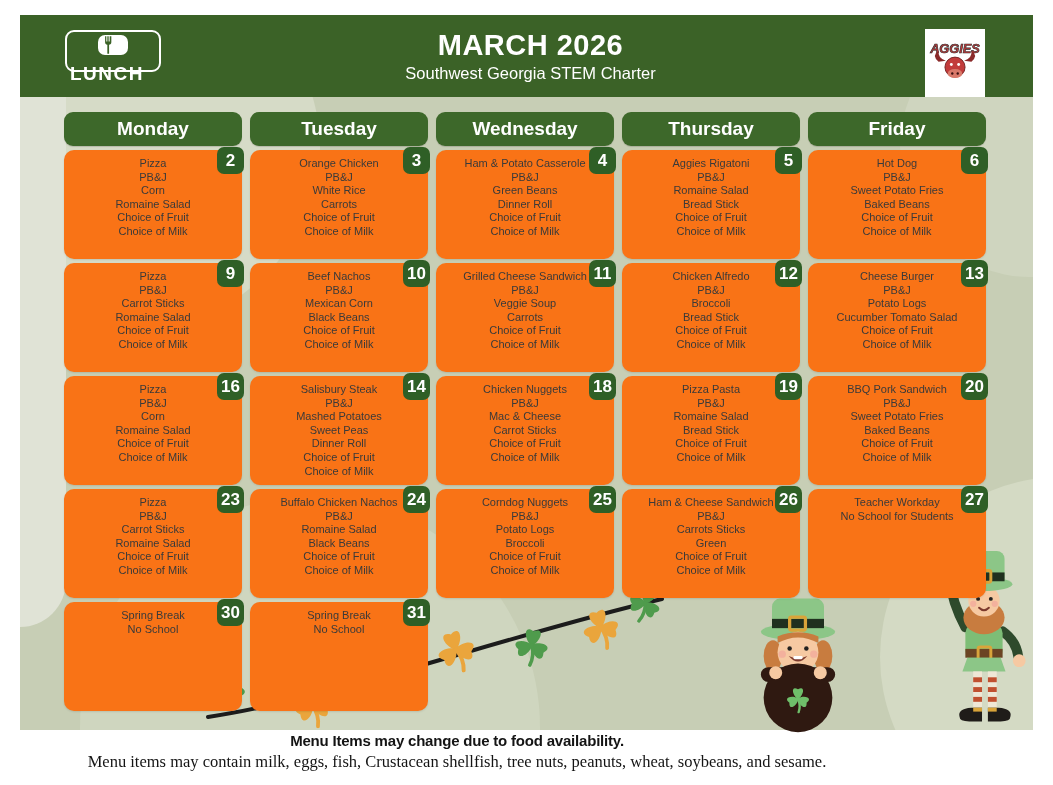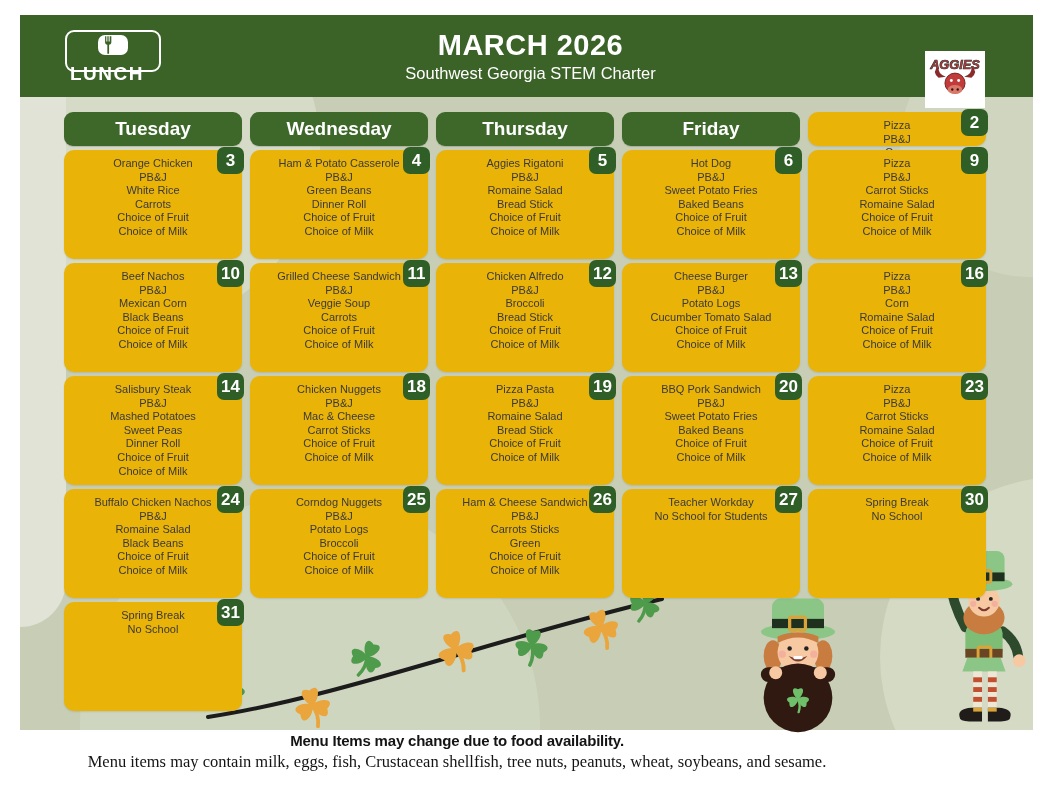--- a/index.html
+++ b/index.html
@@ -11,22 +11,22 @@
   .header { position:absolute; left:20px; top:15px; width:1013px; height:82px;
             background:#3b6227; display:flex; align-items:center; z-index:3; }
   .lunch-badge { position:absolute; left:45px; top:15px; display:flex; align-items:center;
                  border:2.5px solid #fff; border-radius:9px; padding:3px; gap:8px; height:42px;flex-direction:column; }
   .fork-box { width:30px; height:30px; background:#fff; border-radius:7px;
               display:flex; align-items:center; justify-content:center; }
   .lunch-label { color:#fff; font-size:19px; font-weight:bold; letter-spacing:1.5px; padding-right:12px; }
   .title-block { width:100%; text-align:center; color:#fff;margin-left:8px; }
   .page-title { font-size:29px; font-weight:bold; letter-spacing:.5px; }
   .page-subtitle { font-size:16.5px; margin-top:2px; }
-  .school-logo { position:absolute; right:48px; top:14px; width:60px; height:57px;
-                 background:#fff; display:flex; align-items:center; justify-content:center;margin-top:22px; }
+  .school-logo { position:absolute; right:48px; top:14px; width:60px; height:68px;
+                 background:#fff; display:flex; align-items:center; justify-content:center; }
 
   
   .body-bg { position:absolute; left:20px; top:97px; width:1013px; height:633px;
              background:#c7ceb5; overflow:hidden; z-index:0; }
   .blob { position:absolute; border-radius:50%; }
   .blob-left { left:0; top:0; width:46px; height:530px; background:#e0e3d6; border-radius:0 0 46px 0; }
   .blob-a { left:-120px; top:-140px; width:420px; height:380px; background:#d6dbc7; }
   .blob-b { left:60px; top:400px; width:460px; height:460px; background:#cfd6bf; }
   .blob-c { left:860px; top:380px; width:360px; height:360px; background:#d4dac4; }
   .blob-d { left:880px; top:-80px; width:260px; height:260px; background:#cfd5bf; }
@@ -39,21 +39,21 @@
 
   
   .calendar-grid { position:absolute; left:64px; top:112px; z-index:2;
                    display:grid; grid-template-columns:repeat(5,178px);
                    grid-template-rows:34px repeat(5,109px);
                    column-gap:8px; row-gap:4px; }
   .day-header { background:#3d682a; border-radius:9px; color:#fff; font-weight:bold;
                 font-size:19px; display:flex; align-items:center; justify-content:center;
                 box-shadow:0 1px 1px rgba(0,0,0,.15); }
   .cell-slot { position:relative; }
-  .menu-card { position:absolute; inset:0; background:#eab308; border-radius:10px;
+  .menu-card { position:absolute; inset:0; background:#f97316; border-radius:10px;
                box-shadow:0 1px 2px rgba(0,0,0,.10); padding:7px 3px 4px 3px; }
   .date-badge { position:absolute; top:-3px; right:-2px; width:27px; height:27px;
                 background:#2f5f26; border-radius:7px; color:#fff; font-weight:bold;
                 font-size:17px; display:flex; align-items:center; justify-content:center; }
   .menu-list { text-align:center; }
   .menu-line { font-size:11px; line-height:13.6px; color:#3a3a3a; }
 
   
   .footer-notes { position:absolute; left:0; top:732px; width:914px; text-align:center; z-index:3; }
   .note-1 { font-size:15px; font-weight:600; color:#141414; letter-spacing:-.2px; }
@@ -185,20 +185,21 @@
     <circle cx="46" cy="60" r="3.2" fill="#f2a69b" opacity=".7"></circle>
     <circle cx="68" cy="60" r="3.2" fill="#f2a69b" opacity=".7"></circle>
     <path d="M52 64 Q57 69 62 64" stroke="#7c392c" stroke-width="2" fill="none" stroke-linecap="round"></path>
     <ellipse cx="57" cy="40" rx="29" ry="7" fill="#8cc687"></ellipse>
     <rect x="36" y="6" width="42" height="36" rx="8" fill="#8cc687"></rect>
     <rect x="36" y="28" width="42" height="9" fill="#20301f"></rect>
     <rect x="50" y="26" width="14" height="12" rx="2" fill="none" stroke="#d9a43a" stroke-width="3"></rect>
   </svg>
 
   <div class="calendar-grid">
+      <div class="day-header">Monday</div>
       <div class="day-header">Tuesday</div>
       <div class="day-header">Wednesday</div>
       <div class="day-header">Thursday</div>
       <div class="day-header">Friday</div>
       <div class="cell-slot">
         <div class="menu-card">
           <div class="menu-list">
             <div class="menu-line">Pizza</div>
             <div class="menu-line">PB&amp;J</div>
             <div class="menu-line">Corn</div>

